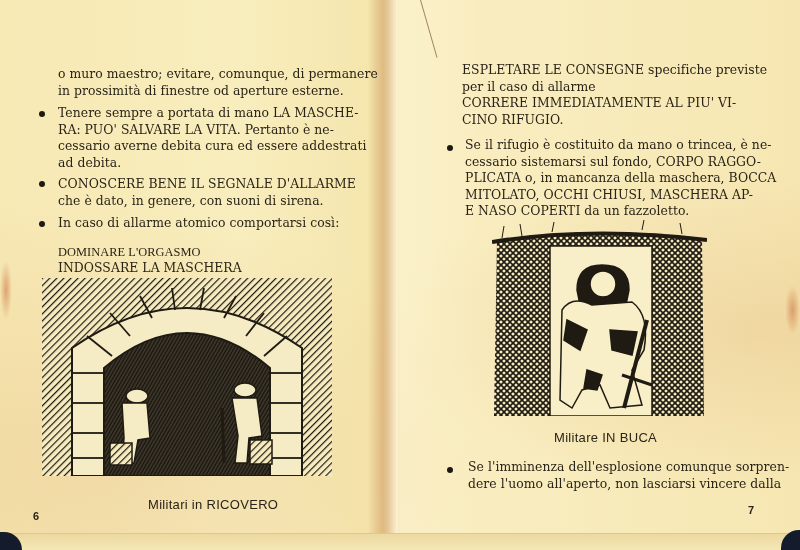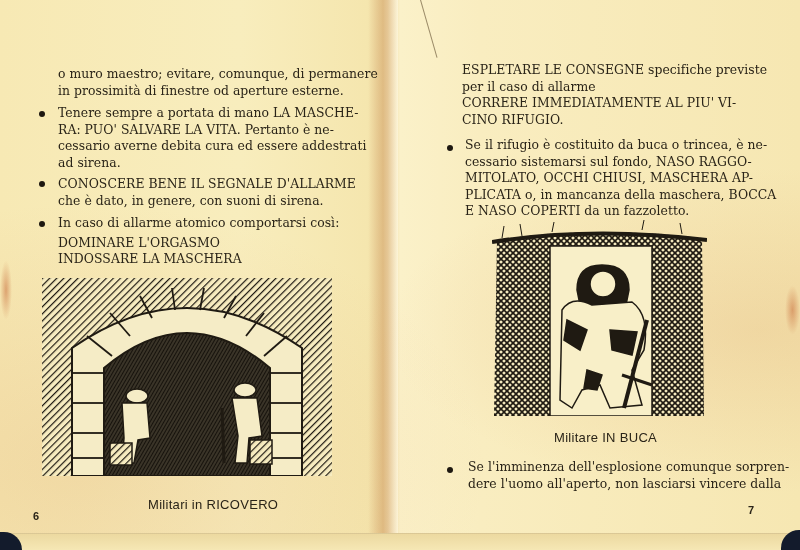--- a/index.html
+++ b/index.html
@@ -74,33 +74,33 @@
     <div class="para text" style="left:58px; top:66px;">
       <span class="line">o muro maestro; evitare, comunque, di permanere</span>
       <span class="line">in prossimità di finestre od aperture esterne.</span>
     </div>
 
     <div class="bullet-dot" style="left:39px; top:111px;"></div>
     <div class="para text" style="left:58px; top:105px;">
       <span class="line">Tenere sempre a portata di mano LA MASCHE-</span>
       <span class="line">RA: PUO' SALVARE LA VITA. Pertanto è ne-</span>
       <span class="line">cessario averne debita cura ed essere addestrati</span>
-      <span class="line">ad sirena.</span>
+      <span class="line">ad debita.</span>
     </div>
 
     <div class="bullet-dot" style="left:39px; top:181px;"></div>
     <div class="para text" style="left:58px; top:176px;">
       <span class="line">CONOSCERE BENE IL SEGNALE D'ALLARME</span>
       <span class="line">che è dato, in genere, con suoni di sirena.</span>
     </div>
 
     <div class="bullet-dot" style="left:39px; top:221px;"></div>
     <div class="para text" style="left:58px; top:215px;">
       <span class="line">In caso di allarme atomico comportarsi così:</span>
-      <span class="line" style="margin-top:3px;">DOMINARE L'ORGASMO</span>
+      <span class="line" style="margin-top:12px;font-family:Liberation Serif, serif;">DOMINARE L'ORGASMO</span>
       <span class="line">INDOSSARE LA MASCHERA</span>
     </div>
 
     <svg class="illus" style="left:42px; top:278px;" width="290" height="198" viewBox="0 0 290 198">
       <defs>
         <pattern id="hatch" width="5" height="5" patternUnits="userSpaceOnUse" patternTransform="rotate(45)">
           <rect width="5" height="5" fill="#f7ecc0"></rect>
           <line x1="0" y1="0" x2="0" y2="5" stroke="#1f1a12" stroke-width="2.4"></line>
         </pattern>
         <pattern id="dark" width="3" height="3" patternUnits="userSpaceOnUse" patternTransform="rotate(30)">
@@ -150,24 +150,24 @@
   <div class="page right">
     <div class="para text" style="left:62px; top:62px;">
       <span class="line">ESPLETARE LE CONSEGNE specifiche previste</span>
       <span class="line">per il caso di allarme</span>
       <span class="line">CORRERE IMMEDIATAMENTE AL PIU' VI-</span>
       <span class="line">CINO RIFUGIO.</span>
     </div>
 
     <div class="bullet-dot" style="left:47px; top:145px;"></div>
     <div class="para text" style="left:65px; top:137px;">
-      <span class="line">Se il rifugio è costituito da buca o trincea, è ne-</span>
-      <span class="line">cessario sistemarsi sul fondo, NASO RAGGO-</span>
+      <span class="line">Se il rifugio è costituito da mano o trincea, è ne-</span>
+      <span class="line">cessario sistemarsi sul fondo, CORPO RAGGO-</span>
+      <span class="line">PLICATA o, in mancanza della maschera, BOCCA</span>
       <span class="line">MITOLATO, OCCHI CHIUSI, MASCHERA AP-</span>
-      <span class="line">PLICATA o, in mancanza della maschera, BOCCA</span>
       <span class="line">E NASO COPERTI da un fazzoletto.</span>
     </div>
 
     <svg class="illus" style="left:92px; top:220px;" width="215" height="196" viewBox="0 0 215 196">
       <defs>
         <pattern id="cross" width="6" height="6" patternUnits="userSpaceOnUse">
           <rect width="6" height="6" fill="#f7ecc0"></rect>
           <line x1="0" y1="0" x2="6" y2="6" stroke="#1f1a12" stroke-width="1.6"></line>
           <line x1="6" y1="0" x2="0" y2="6" stroke="#1f1a12" stroke-width="1.6"></line>
         </pattern>

